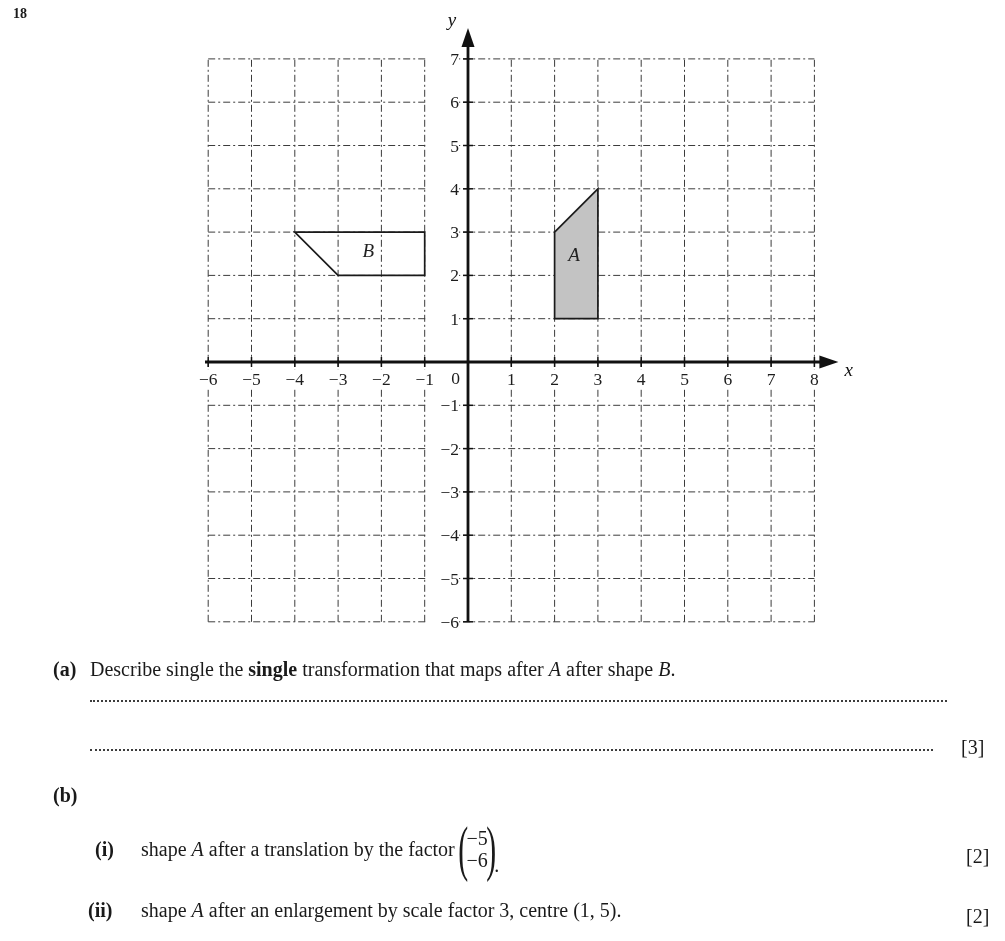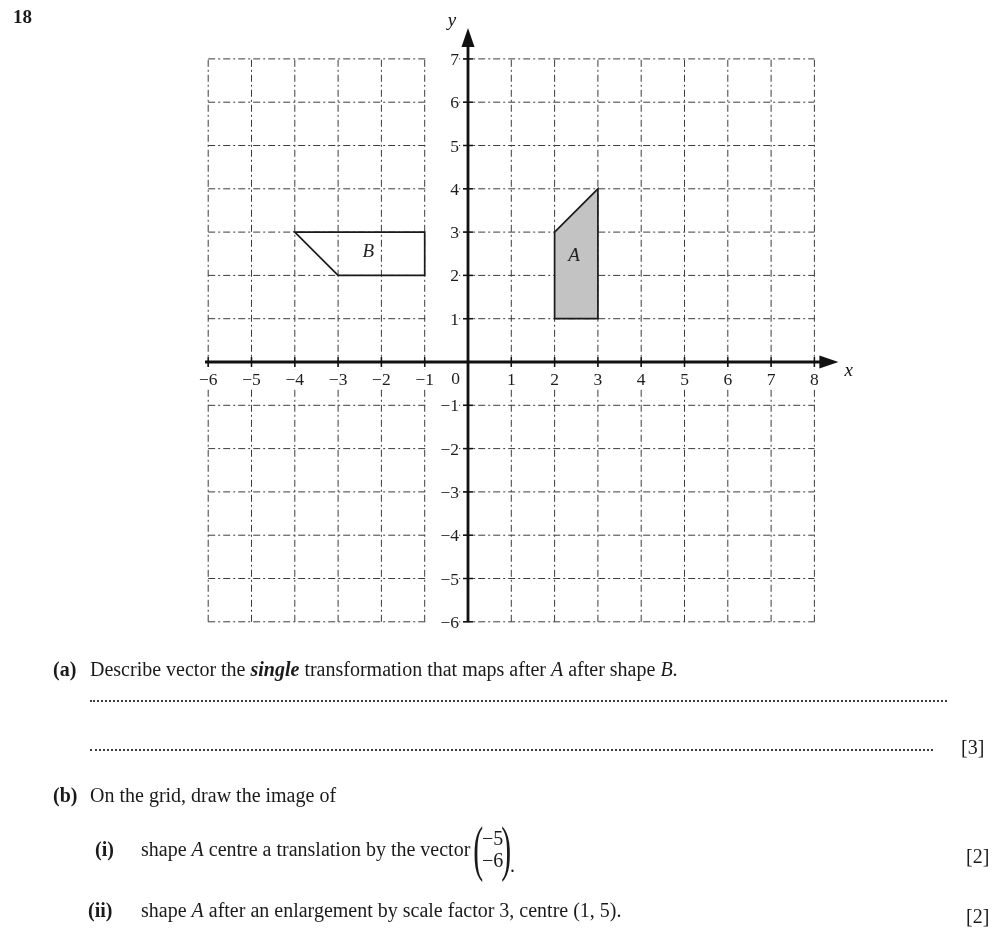--- a/index.html
+++ b/index.html
@@ -1,41 +1,41 @@
 <!DOCTYPE html>
 <html><head>
 <meta charset="utf-8">
 <style>
   html,body{margin:0;padding:0;}
   body{
     width:1005px;height:941px;position:relative;background:#ffffff;
     font-family:"Liberation Serif",serif;color:#1a1a1a;overflow:hidden;
   }
-  #qnum{position:absolute;left:13px;top:6px;font-size:19px;font-weight:bold;}
+  #qnum{position:absolute;left:13px;top:6px;font-size:14px;font-weight:bold;}
   #graph-wrap{position:absolute;left:0;top:0;width:1005px;height:650px;}
   svg text{user-select:none;}
   .gridline{stroke:#3c3c3c;stroke-width:1;stroke-dasharray:7 3 2 3;}
   .axis{stroke:#111;stroke-width:2.8;}
   .tick{stroke:#111;stroke-width:1.5;}
   .ticklabel{font-family:"Liberation Serif",serif;font-size:17.5px;fill:#1d1d1d;}
   .axis-letter{font-family:"Liberation Serif",serif;font-size:19px;font-style:italic;fill:#111;}
   .shape-label{font-family:"Liberation Serif",serif;font-size:19px;font-style:italic;fill:#222;}
   .row{position:absolute;font-size:20px;display:flex;align-items:baseline;white-space:pre;}
   .row .ql{font-weight:bold;flex:0 0 auto;}
   #row-a{left:53px;top:658px;}
   #row-a .ql{width:37px;}
   #row-b{left:53px;top:784px;}
   #row-b .ql{width:37px;}
   #row-bi{left:95px;top:813px;height:72px;align-items:center;}
   #row-bi .ql{width:46px;}
   #row-bii{left:88px;top:899px;justify-content:space-between;}
   #row-bii .ql{width:53px;}
   .qtext{white-space:pre;}
   .it{font-style:italic;}
-  .bd{font-weight:bold;font-style:italic;}
+  .bd{font-weight:bold;}
   .dotline{position:absolute;height:0;border-bottom:2px dotted #3d3d3d;}
   #dot1{left:90px;top:700px;width:857px;}
   #dot2{left:90px;top:749px;width:843px;}
   .mark{position:absolute;font-size:20px;color:#1a1a1a;}
   #mark-a{left:961px;top:736px;}
   #mark-bi{left:966px;top:845px;}
   #mark-bii{left:966px;top:905px;}
   .vec{display:inline-flex;align-items:center;margin-left:5px;}
   .vec .paren{font-size:62px;font-weight:400;transform:scaleX(.48);line-height:.8;margin:0 -7px;}
   .vec .col{display:flex;flex-direction:column;line-height:1.12;font-size:20px;align-items:flex-start;}
@@ -164,33 +164,33 @@
       <line x1="463" y1="491.9" x2="473" y2="491.9" class="tick"></line>
       <line x1="463" y1="535.2" x2="473" y2="535.2" class="tick"></line>
       <line x1="463" y1="578.5" x2="473" y2="578.5" class="tick"></line>
       <line x1="463" y1="621.8" x2="473" y2="621.8" class="tick"></line>
       <text x="574.085" y="261.111" class="shape-label" text-anchor="middle">A</text>
       <text x="368.41" y="257.214" class="shape-label" text-anchor="middle">B</text>
     </svg>
 </div>
 
 <div class="row" id="row-a">
-  <span class="ql">(a)</span><span class="qtext"><span>Describe vector the </span><span class="bd">single</span><span> transformation that maps after </span><span class="it">A</span><span> after shape </span><span class="it">B</span><span>.</span></span>
+  <span class="ql">(a)</span><span class="qtext"><span>Describe single the </span><span class="bd">single</span><span> transformation that maps after </span><span class="it">A</span><span> after shape </span><span class="it">B</span><span>.</span></span>
 </div>
 
 <div class="dotline" id="dot1"></div>
 <div class="dotline" id="dot2"></div>
 <div class="mark" id="mark-a">[3]</div>
 
 <div class="row" id="row-b">
-  <span class="ql">(b)</span><span class="qtext">On the grid, draw the image of</span>
+  <span class="ql">(b)</span>
 </div>
 
 <div class="row" id="row-bi">
-  <span class="ql">(i)</span><span class="qtext"><span>shape </span><span class="it">A</span><span> centre a translation by the vector</span></span>
+  <span class="ql">(i)</span><span class="qtext"><span>shape </span><span class="it">A</span><span> after a translation by the factor</span></span>
   <span class="vec">
     <span class="paren">(</span>
     <span class="col">
       <span>−5</span>
       <span>−6</span>
     </span>
     <span class="paren">)</span>
   </span>
   <span class="period-low">.</span>
 </div>

